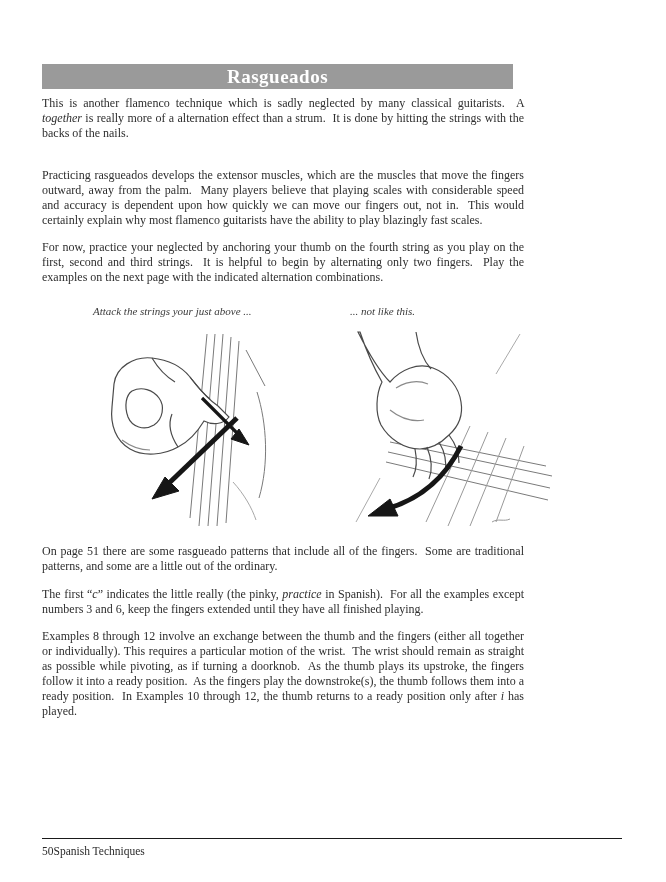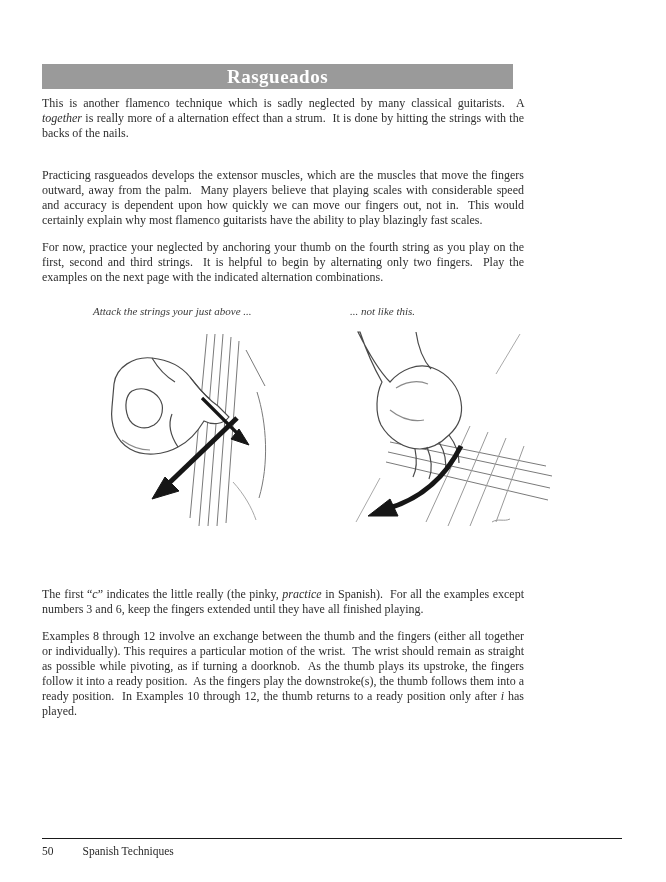--- a/index.html
+++ b/index.html
@@ -54,21 +54,21 @@
     position:absolute;
     left:42px; top:838px;
     width:580px; height:0;
     border-top:1.5px solid var(--rule);
   }
   .footer-text{
     position:absolute;
     left:42px; top:845px;
     font-size:11.5px;
     display:flex;
-    gap:29px;
+    gap:0;
     color:#2a2a2a;
   }
 </style>
 </head>
 <body>
 
 <div class="page">
 
   <div class="title-bar">
     <h1>Rasgueados</h1>
@@ -135,20 +135,21 @@
         <path d="M70 80 C80 88 92 92 104 90" fill="none" stroke="#8a8a8a"></path>
       </g>
       <g fill="#161616" stroke="#161616">
         <path d="M141 116 C124 150 98 170 66 179" stroke-width="5" fill="none"></path>
         <path d="M48 186 L70 169 L78 186 Z" stroke-width="1"></path>
       </g>
       <path d="M172 192 C178 188 184 192 190 189" stroke="#9a9a9a" stroke-width="1" fill="none"></path>
     </svg>
   </div>
 
+  <div class="para" style="top:544px"><span>On page 51 there are some rasgueado patterns that include all of the fingers.  Some are traditional patterns, and some are a little out of the ordinary.</span></div>
   <div class="para" style="top:587px"><span>The first “</span><span class="it">c</span><span>” indicates the little really (the pinky, </span><span class="it">practice</span><span> in Spanish).  For all the examples except numbers 3 and 6, keep the fingers extended until they have all finished playing.</span></div>
   <div class="para" style="top:629px"><span>Examples 8 through 12 involve an exchange between the thumb and the fingers (either all together or individually). This requires a particular motion of the wrist.  The wrist should remain as straight as possible while pivoting, as if turning a doorknob.  As the thumb plays its upstroke, the fingers follow it into a ready position.  As the fingers play the downstroke(s), the thumb follows them into a ready position.  In Examples 10 through 12, the thumb returns to a ready position only after </span><span class="it">i</span><span> has played.</span></div>
 
   <div class="footer-rule"></div>
   <div class="footer-text">
     <span>50</span>
     <span>Spanish Techniques</span>
   </div>
 
 </div>

